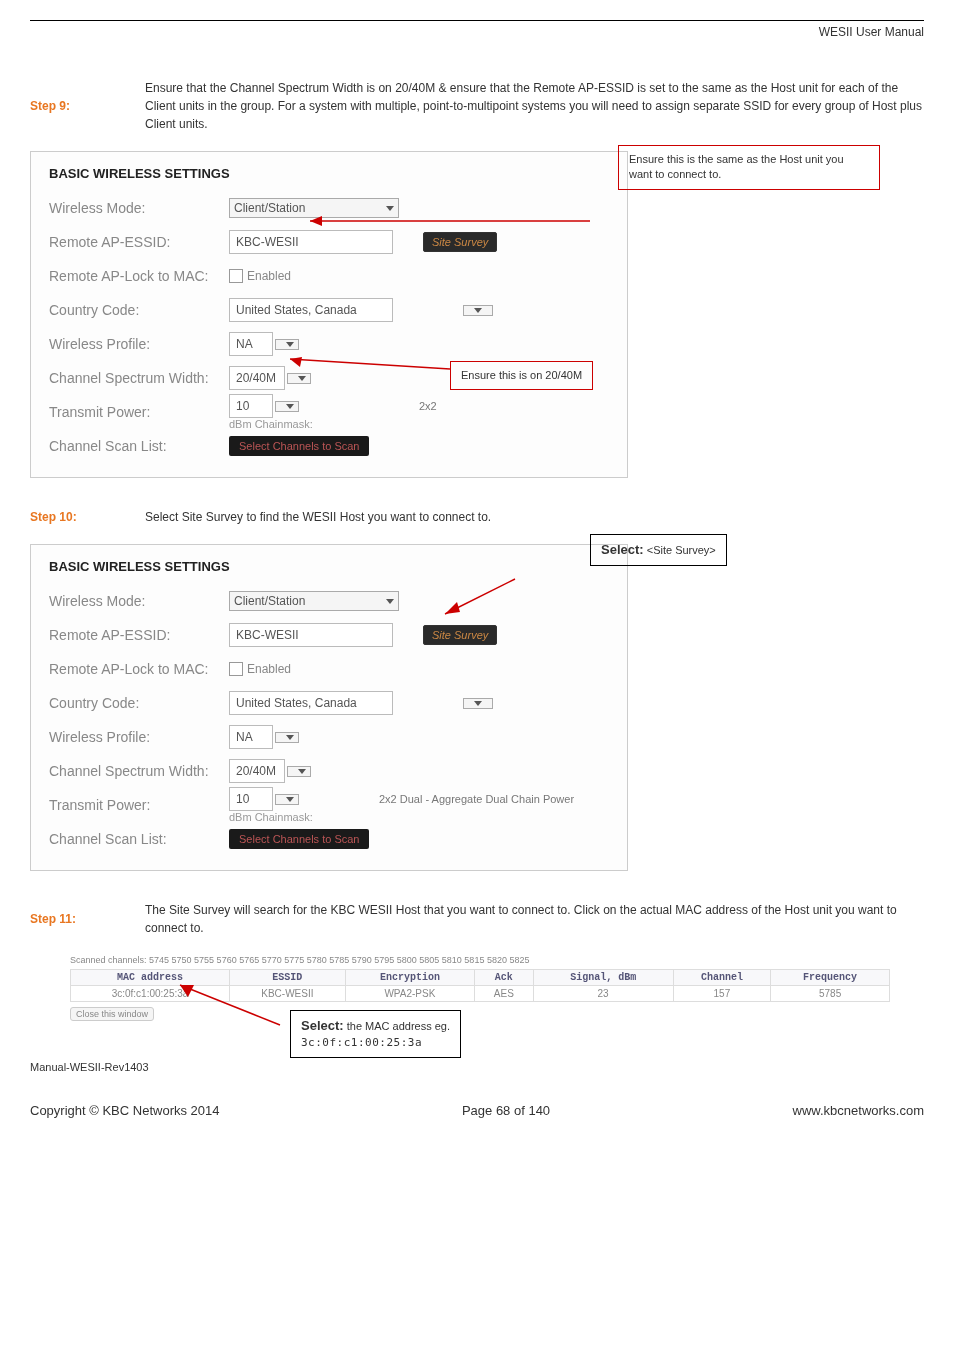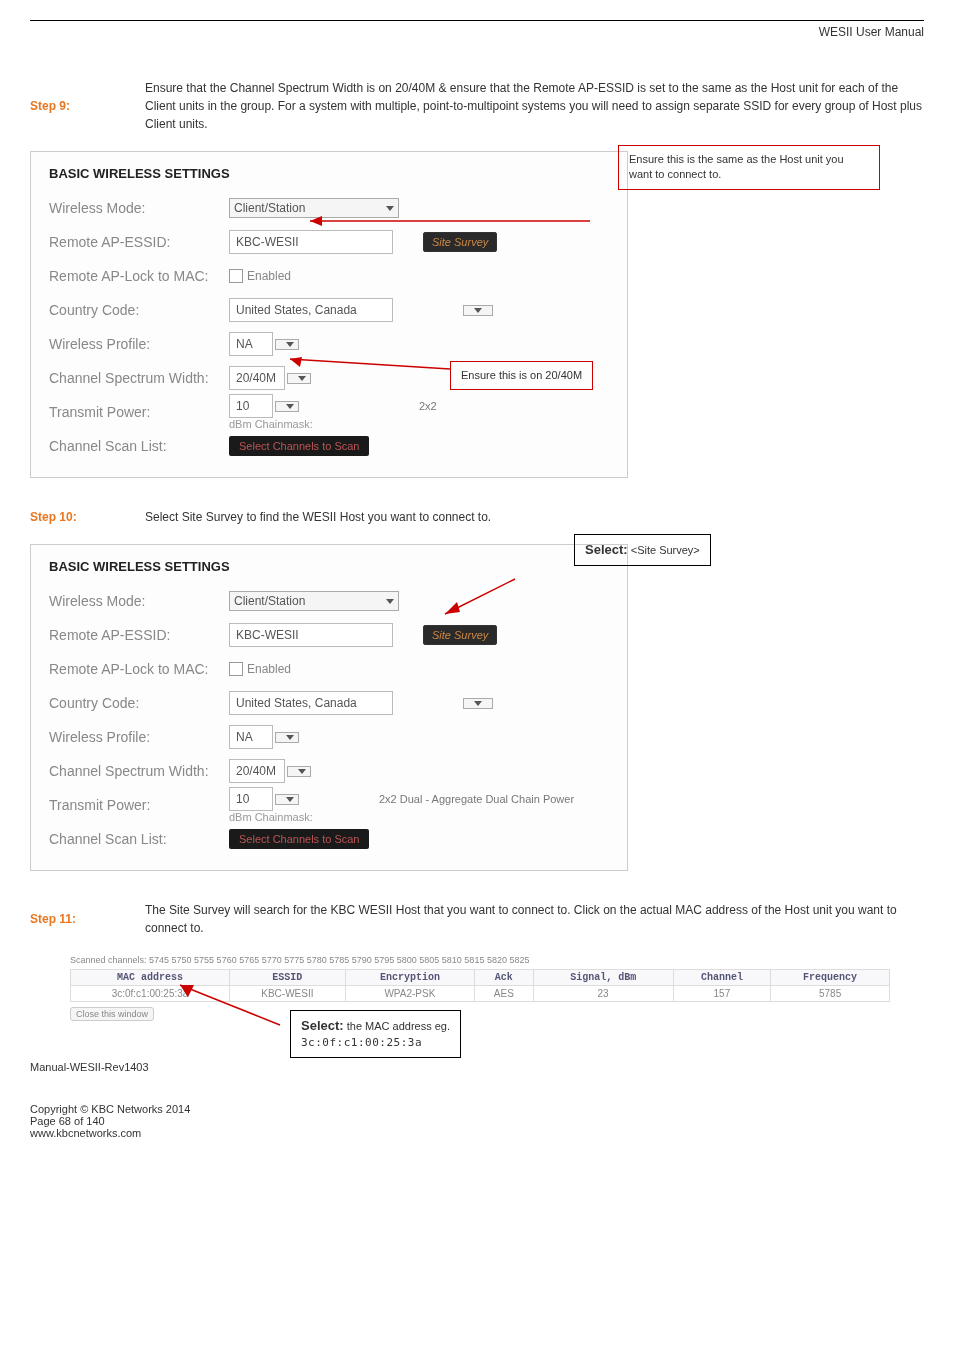--- a/index.html
+++ b/index.html
@@ -20,21 +20,21 @@
 .checkbox { width: 12px; height: 12px; border: 1px solid #999; background: #fff; display: inline-block; margin-right: 4px; vertical-align: middle; }
 .scan-btn { background: #1a1a1a; color: #b55; padding: 4px 10px; font-size: 11px; border-radius: 2px; display: inline-block; }
 .callout { position: absolute; border: 1px solid #c00; padding: 6px 10px; font-size: 11px; color: #333; background: transparent; line-height: 1.4; }
 .arrow-svg { position: absolute; pointer-events: none; }
 .dbm { color: #999; font-size: 11px; }
 .survey-table { width: 820px; border-collapse: collapse; font-size: 10px; color: #888; margin-top: 4px; }
 .survey-table th { color: #557; font-weight: bold; text-align: center; padding: 2px 6px; border: 1px solid #ddd; background: #f8f8fa; font-family: Liberation Mono, monospace; }
 .survey-table td { text-align: center; padding: 2px 6px; border: 1px solid #ddd; }
 .close-btn { font-size: 9px; color: #888; border: 1px solid #ccc; border-radius: 3px; padding: 1px 5px; background: #f5f5f5; display: inline-block; }
 .scanned { font-size: 9px; color: #888; margin-bottom: 2px; }
-.footer { display: flex; justify-content: space-between; font-size: 11px; color: #333; margin-top: 30px; flex-direction: column; }
+.footer { display: flex; justify-content: space-between; font-size: 13px; color: #333; margin-top: 30px; }
 .callout-bold { font-weight: bold; font-size: 13px; }
 .mono { font-family: monospace; letter-spacing: 0.5px; }
 </style>
 </head>
 <body>
 
 <div class="header-line"></div>
 <div class="header-title">WESII User Manual</div>
 
 <div class="step-row">
@@ -193,21 +193,21 @@
         <div class="dbm">dBm Chainmask:</div>
       </div>
     </div>
 
     <div class="form-row">
       <div class="form-label">Channel Scan List:</div>
       <div class="scan-btn">Select Channels to Scan</div>
     </div>
   </div>
 
-  <div class="callout" style="top:-10px;left:544px;border:1px solid #000;">
+  <div class="callout" style="top:-10px;left:560px;border:1px solid #000;">
     <span class="callout-bold">Select:</span>
     <span>&lt;Site Survey&gt;</span>
   </div>
 
   <svg class="arrow-svg" style="top:30px;left:405px;" width="100" height="50">
     <line x1="80" y1="5" x2="10" y2="40" stroke="#c00" stroke-width="1.5"></line>
     <polygon points="10,40 22,28 25,38" fill="#c00"></polygon>
   </svg>
 </div>
 

